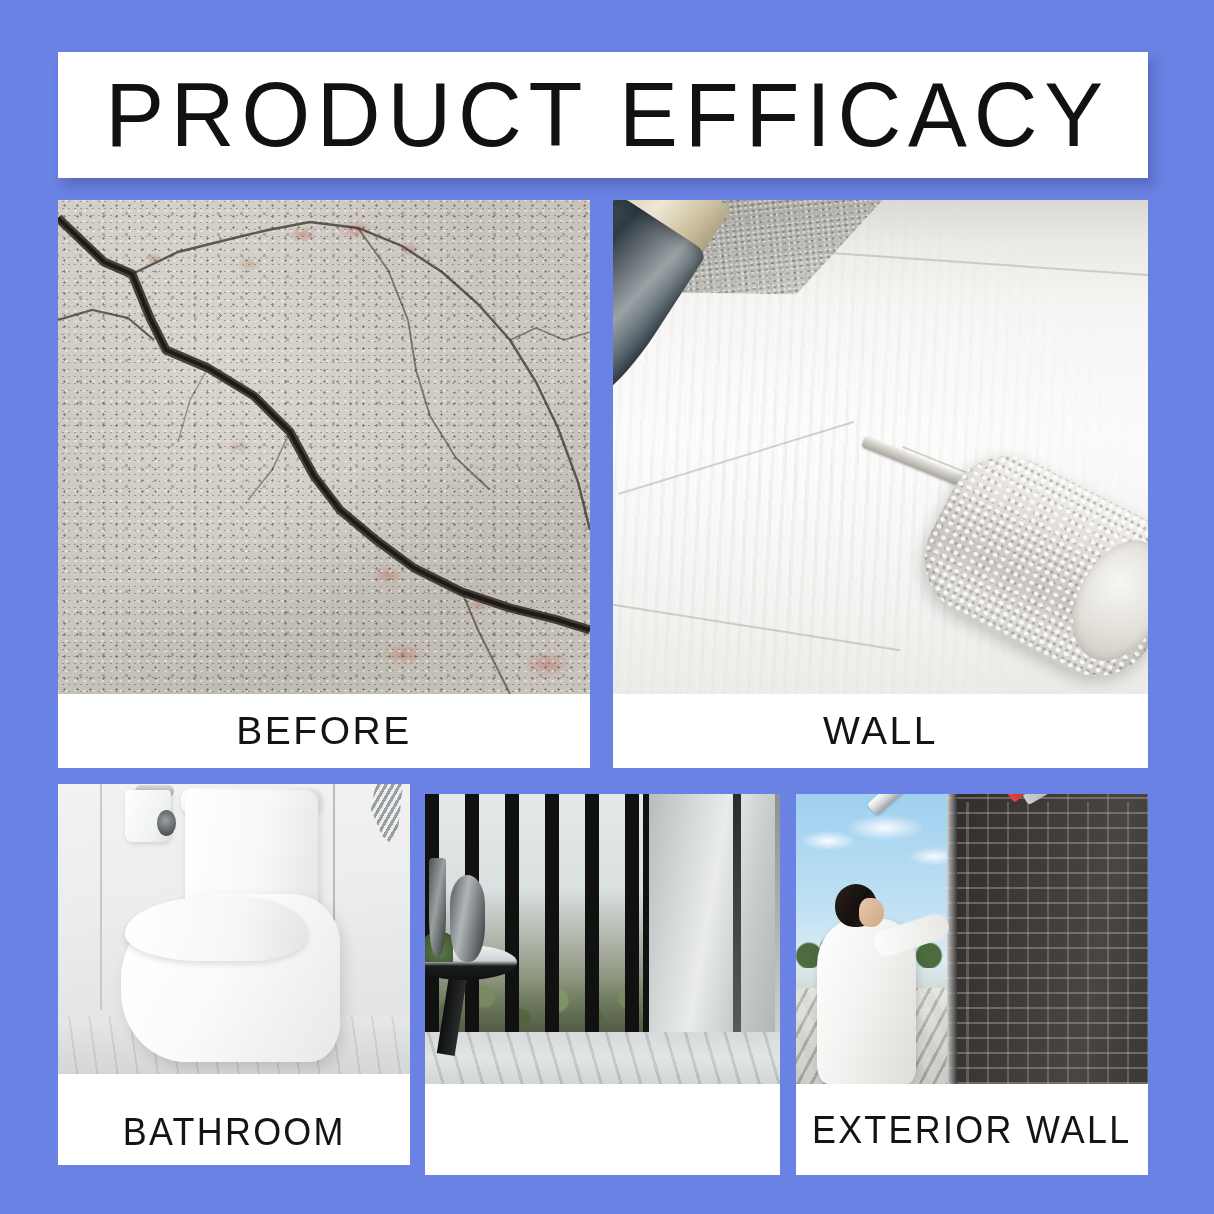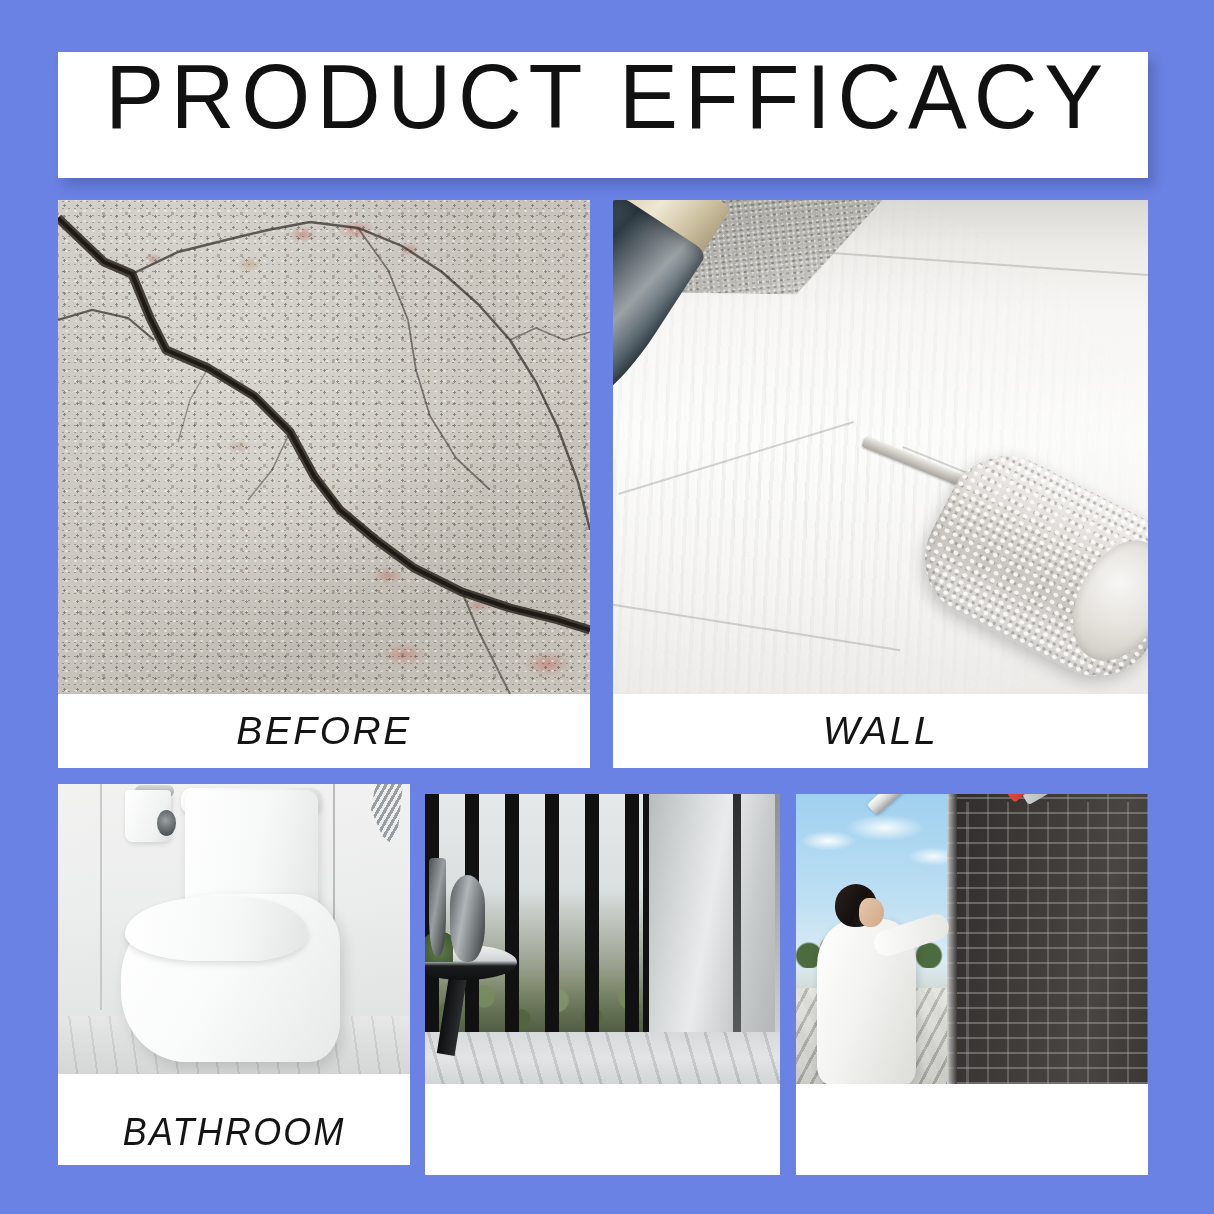--- a/index.html
+++ b/index.html
@@ -24,21 +24,21 @@
   
   .title-card {
     position: absolute;
     left: 58px;
     top: 52px;
     width: 1090px;
     height: 126px;
     background: #ffffff;
     box-shadow: 6px 8px 10px rgba(40, 50, 110, 0.28);
     display: flex;
-    align-items: flex-start;
+    align-items: center;
     justify-content: center;
   }
   .title-text {
     font-family: "Liberation Sans", sans-serif;
     font-weight: 300;
     font-size: 90px;
     line-height: 1;
     letter-spacing: 7px;
     color: #111111;
     white-space: nowrap;
@@ -46,21 +46,20 @@
     padding-left: 10px;
   }
 
   
   .card {
     position: absolute;
     background: #ffffff;
     overflow: hidden;
     display: flex;
     flex-direction: column;
-    font-style: italic;
   }
   .card .photo {
     position: relative;
     width: 100%;
     overflow: hidden;
   }
   .card .caption {
     flex: 1 1 auto;
     display: flex;
     align-items: center;
@@ -587,15 +586,18 @@
         <div class="wall-edge"></div>
         <div class="person-body"></div>
         <div class="person-arm"></div>
         <div class="person-head"></div>
         <div class="person-face"></div>
         <div class="pole"></div>
         <div class="pole-head"></div>
         <div class="pole-tip"></div>
       </div>
     </div>
+    <div class="caption">
+      <span class="caption-text narrow">EXTERIOR WALL</span>
+    </div>
   </div>
 
 </div>
 
 </body></html>

